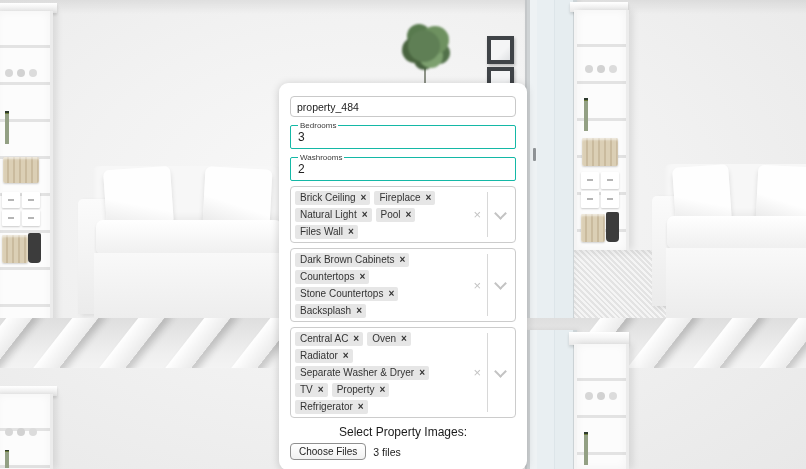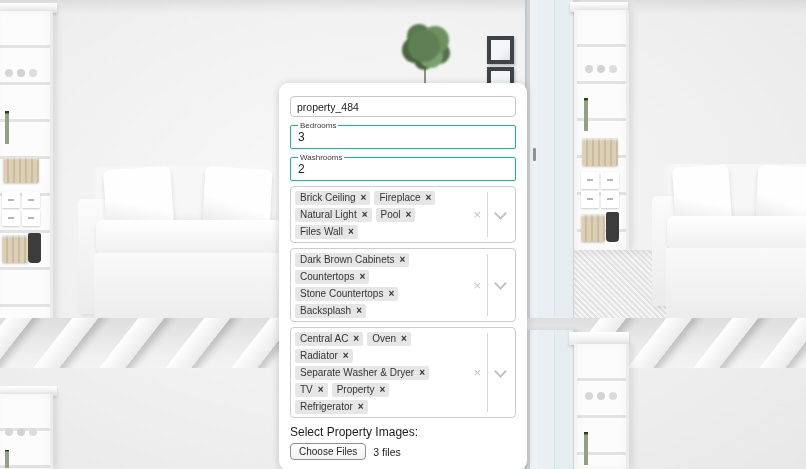--- a/index.html
+++ b/index.html
@@ -61,21 +61,21 @@
   .fs-input{display:block;border:none;outline:none;background:transparent;width:100%;font-size:12px;color:#222;padding:0 0 1px 1px;font-family:inherit;}
   .msel{display:flex;align-items:stretch;margin-top:5px;border:1px solid #cccccc;border-radius:4px;background:#fff;min-height:26px;}
   .chips{flex:1;display:flex;flex-wrap:wrap;align-items:center;padding:2px 2px;}
   .chip{display:inline-flex;align-items:center;background:#e6e6e6;border-radius:2px;margin:1.5px 2px;padding:1.5px 3px 1.5px 5px;}
   .chip-label{font-size:10px;color:#333;line-height:11px;white-space:nowrap;}
   .chip-x{font-size:10px;font-weight:700;color:#333;margin-left:4px;padding:0 1px;cursor:pointer;line-height:11px;}
   .inds{display:flex;align-items:center;padding:0 2px;}
   .clear{color:#c3c3c3;font-size:13px;padding:0 6px;cursor:pointer;}
   .sep{align-self:stretch;width:1px;background:#d8d8d8;margin:5px 0;}
   .chev{width:7px;height:7px;border-right:2px solid #c3c3c3;border-bottom:2px solid #c3c3c3;transform:rotate(45deg);margin:0 8px 3px 8px;cursor:pointer;}
-  .img-lbl{margin-top:7px;}
+  .img-lbl{margin-top:7px;text-align:center;}
   .file-row{display:flex;align-items:center;margin-top:4px;}
   .file-btn{font-family:inherit;font-size:10px;color:#222;background:linear-gradient(180deg,#fff,#f1f1f1);
     border:1px solid #8f8f8f;border-radius:4px;padding:2px 8px;cursor:pointer;}
   .file-status{font-size:10.5px;color:#222;margin-left:7px;}
 </style>
 </head>
 <body>
 
 <div class="stage">
 

